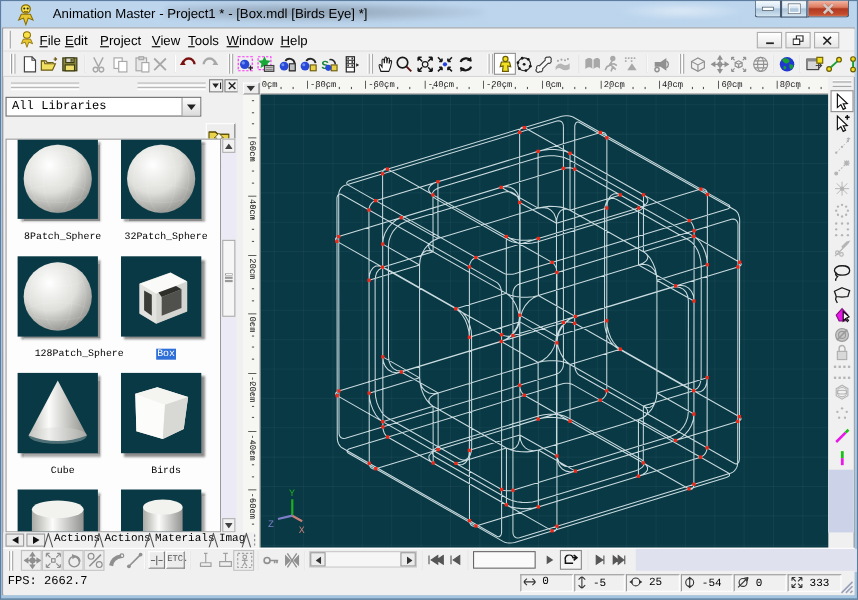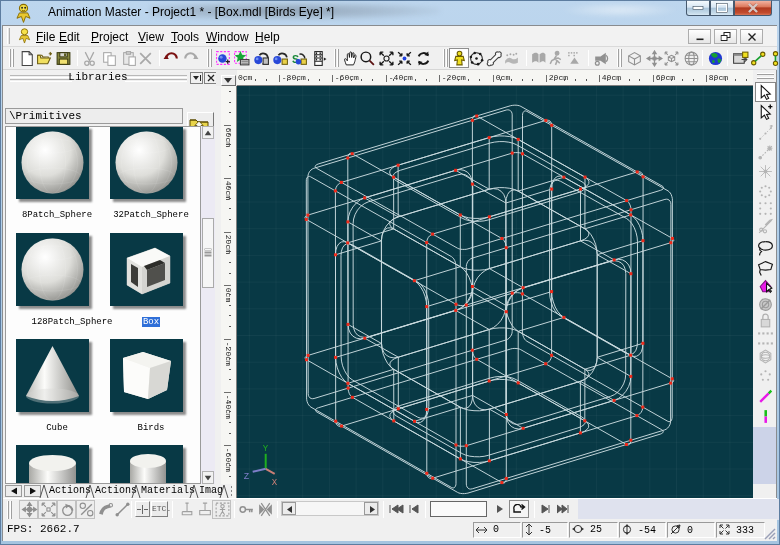--- a/index.html
+++ b/index.html
@@ -377,34 +377,33 @@
         <path d="M8 5.5 L8 11" stroke="#18a030" stroke-width="1.6"></path>
         <circle cx="8" cy="12.5" r="2" fill="#f0e020" stroke="#6a5a00"></circle>
       </svg></div>
   </div>
 <div class="lpanel">
     <div class="lphead">
       <div class="dline" style="left:5px;top:5px;width:62px"></div>
       <div class="dline" style="left:5px;top:9px;width:62px"></div>
       <div class="dline" style="left:120px;top:5px;width:62px"></div>
       <div class="dline" style="left:120px;top:9px;width:62px"></div>
-      <div class="cap">Libraries</div>
       <div class="lpbtn" style="left:185px">
         <svg width="10" height="8">
           <path d="M1 2 L7 2 L4 6 Z" fill="#222"></path>
           <path d="M8.5 1 V7" stroke="#222"></path>
         </svg>
       </div>
       <div class="lpbtn" style="left:199px">
         <svg width="8" height="8">
           <path d="M1 1 L7 7 M7 1 L1 7" stroke="#222" stroke-width="1.3"></path>
         </svg>
       </div>
     </div>
-    <div class="pathfield">\Primitives</div>
+    <div class="combo">All Libraries<div class="arr"></div></div>
     <div class="upbtn"><svg width="22" height="19" viewBox="0 0 22 19" style="margin-top:2px">
 <path d="M2 5 L8 5 L10 7 L20 7 L20 17 L2 17 Z" fill="#e8d44a" stroke="#5a4a00"></path>
 <path d="M2 5 L8 5 L10 7 L20 7" fill="none" stroke="#5a4a00"></path>
 <path d="M9 15 L9 10.5 L6.8 10.5 L11 6.2 L15.2 10.5 L13 10.5 L13 15 Z" fill="#f8f8f0" stroke="#5a4a00" stroke-width="0.8"></path>
 </svg><div style="margin-top:-2px">Up</div></div>
     <div class="liblist"><svg width="0" height="0">
         <defs>
 <radialGradient id="sph" cx="38%" cy="30%" r="75%">
  <stop offset="0%" stop-color="#ffffff"></stop>
             <stop offset="55%" stop-color="#dededa"></stop>

